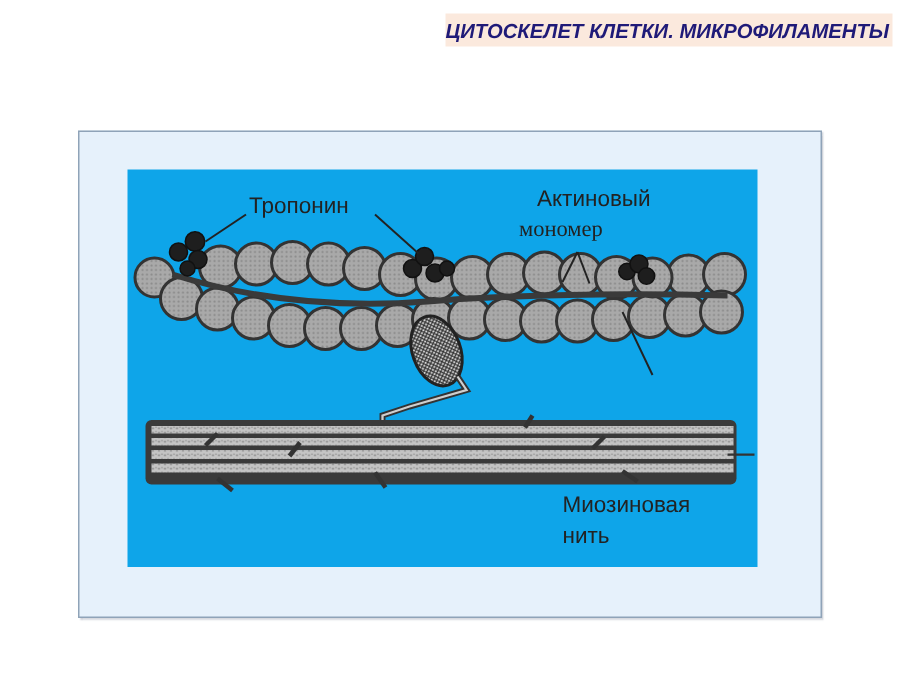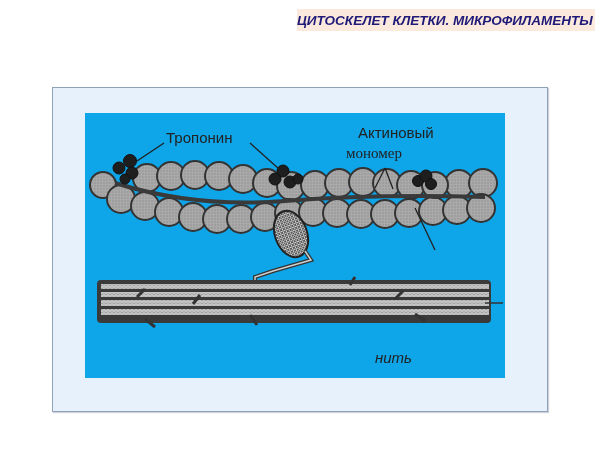--- a/index.html
+++ b/index.html
@@ -118,14 +118,15 @@
       <line x1="165" y1="30" x2="194" y2="56"></line>
       <line x1="300" y1="55" x2="290" y2="75"></line>
       <line x1="300" y1="55" x2="308" y2="76"></line>
       <line x1="330" y1="95" x2="350" y2="137"></line>
     </g>
   </svg>
 
   <div class="label" style="left:81px;top:16px;">Тропонин</div>
   <div class="label" style="left:261px;top:11px;margin-left:12px;">Актиновый</div>
   <div class="label" style="left:261px;top:32px;font-family:Liberation Serif, serif;">мономер</div>
-  <div class="label" style="left:290px;top:236px;font-style:italic;">нить</div>
+  <div class="label" style="left:290px;top:215px;">Миозиновая</div>
+  <div class="label" style="left:290px;top:236px;">нить</div>
 </div>
 
 </body></html>

